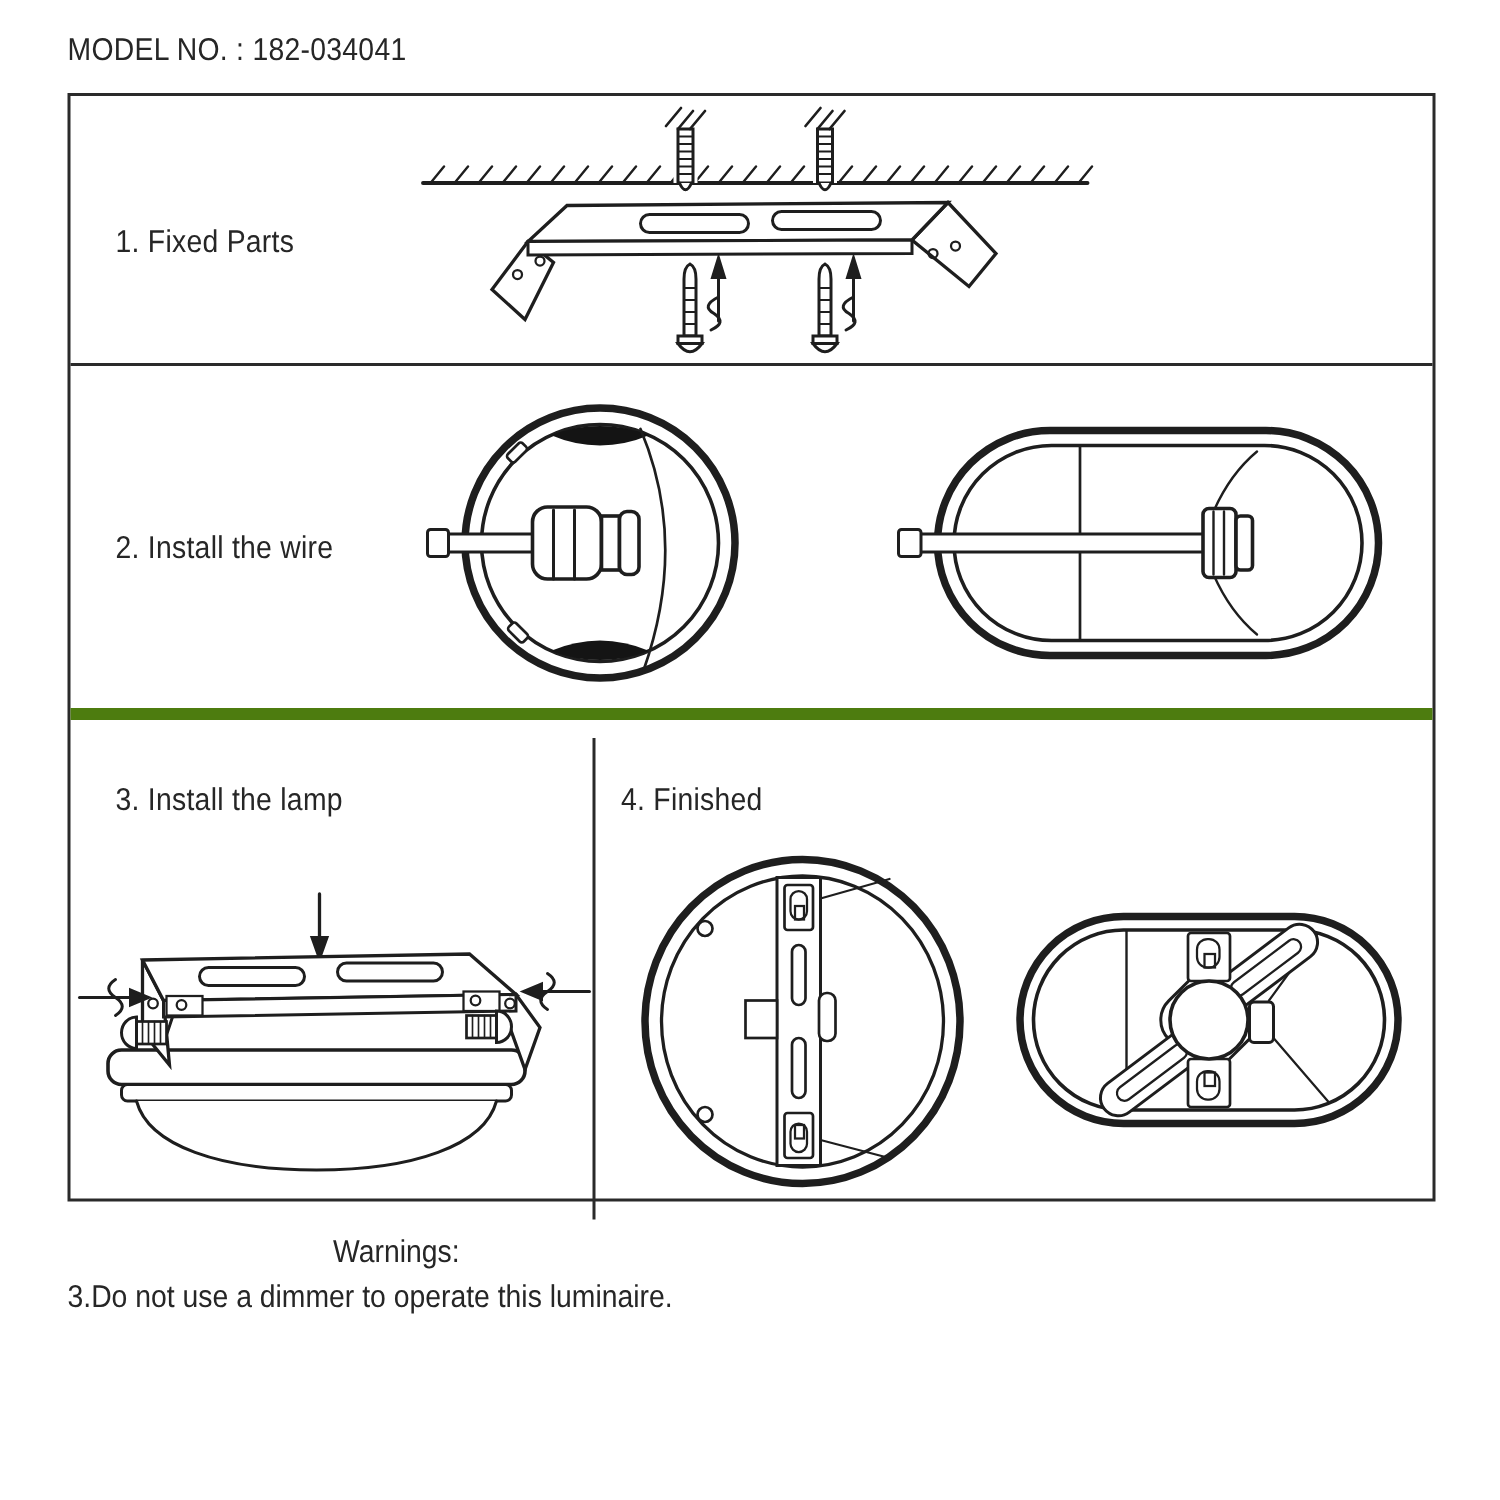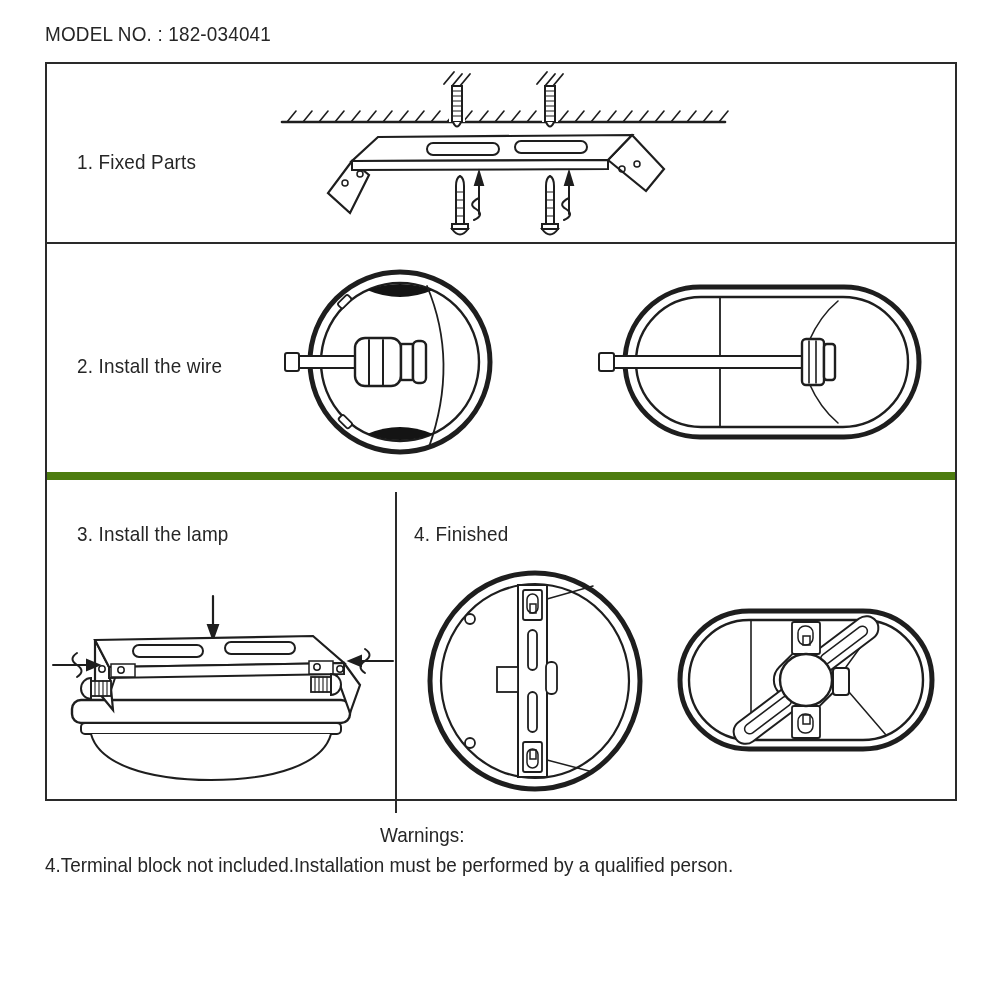--- a/index.html
+++ b/index.html
@@ -248,17 +248,17 @@
         </div>
       </div>
     </div>
   </div>
 
   <div class="warnings">
     <div class="warn-line">
       <span class="cond">Warnings:</span>
     </div>
     <div class="warn-line">
-      <span class="cond">4.Terminal block not included.Installation must be performed by a qualified person.</span>
+      <span class="cond">3.Do not use a dimmer to operate this luminaire.</span>
     </div>
   </div>
 
 </div>
 
 </body></html>

